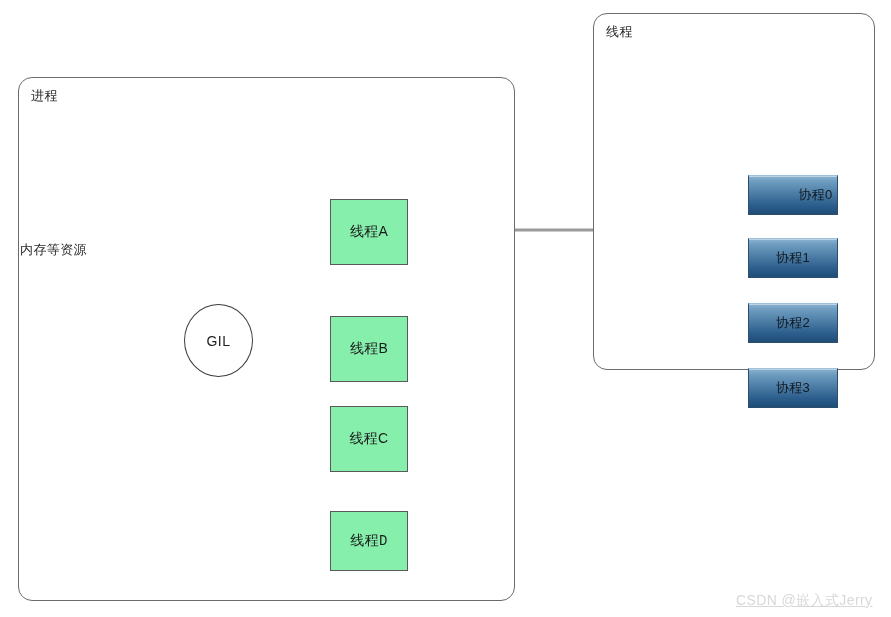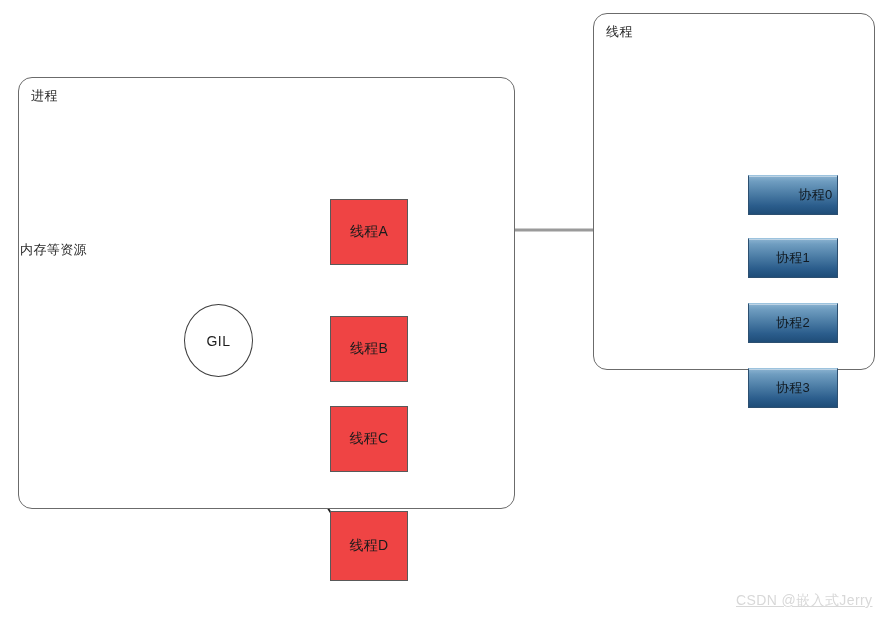--- a/index.html
+++ b/index.html
@@ -30,21 +30,21 @@
     position: absolute;
     border: 1.6px solid #6b6b6b;
     border-radius: 14px;
     background: #ffffff;
     box-sizing: border-box;
   }
   #process-panel {
     left: 18px;
     top: 77px;
     width: 497px;
-    height: 432px;
+    height: 524px;
   }
   #thread-panel {
     left: 593px;
     top: 13px;
     width: 282px;
     height: 357px;
   }
   .panel-title {
     position: absolute;
     left: 12px;
@@ -62,34 +62,34 @@
     color: #2b2b2b;
     letter-spacing: 0.4px;
     white-space: nowrap;
   }
 
   
   .thread-box {
     position: absolute;
     width: 78px;
     height: 66px;
-    background: #ef4444;
+    background: #86efac;
     border: 1.6px solid #595959;
     box-sizing: border-box;
     display: flex;
     align-items: center;
     justify-content: center;
     font-size: 14px;
     color: #1c1c1c;
     letter-spacing: 0.3px;
   }
   #thread-box-0 { left: 330px; top: 199px; }
   #thread-box-1 { left: 330px; top: 316px; }
   #thread-box-2 { left: 330px; top: 406px; }
-  #thread-box-3 { left: 330px; top: 511px; height: 70px; }
+  #thread-box-3 { left: 330px; top: 511px; height: 60px; font-family: Liberation Mono, monospace; }
 
   
   #gil-node {
     position: absolute;
     left: 184px;
     top: 304px;
     width: 69px;
     height: 73px;
     border: 1.8px solid #3d3d3d;
     border-radius: 50%;

